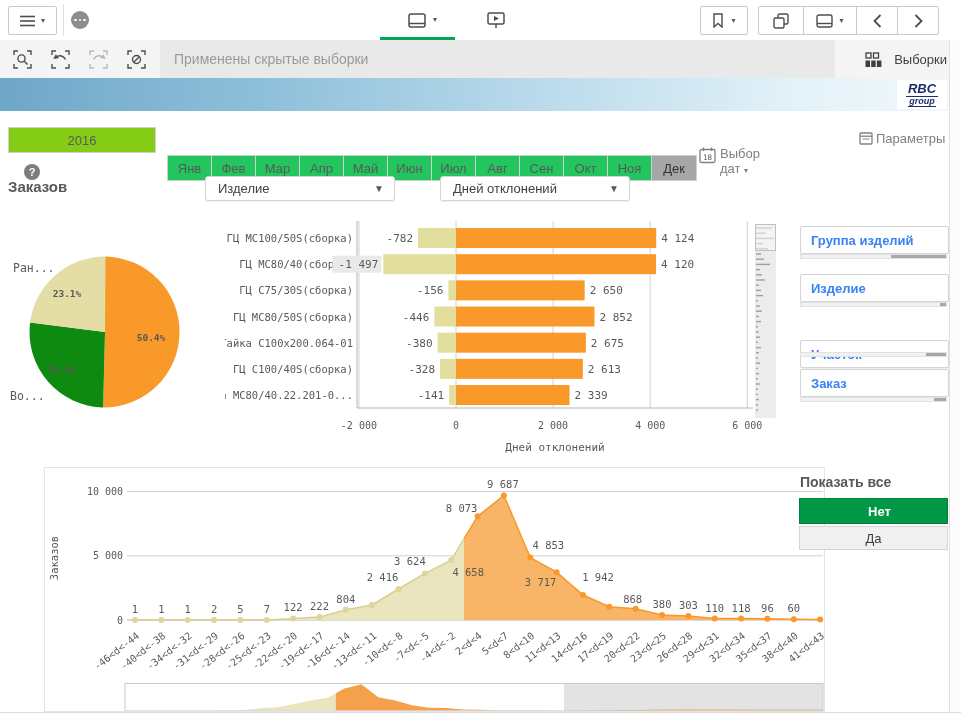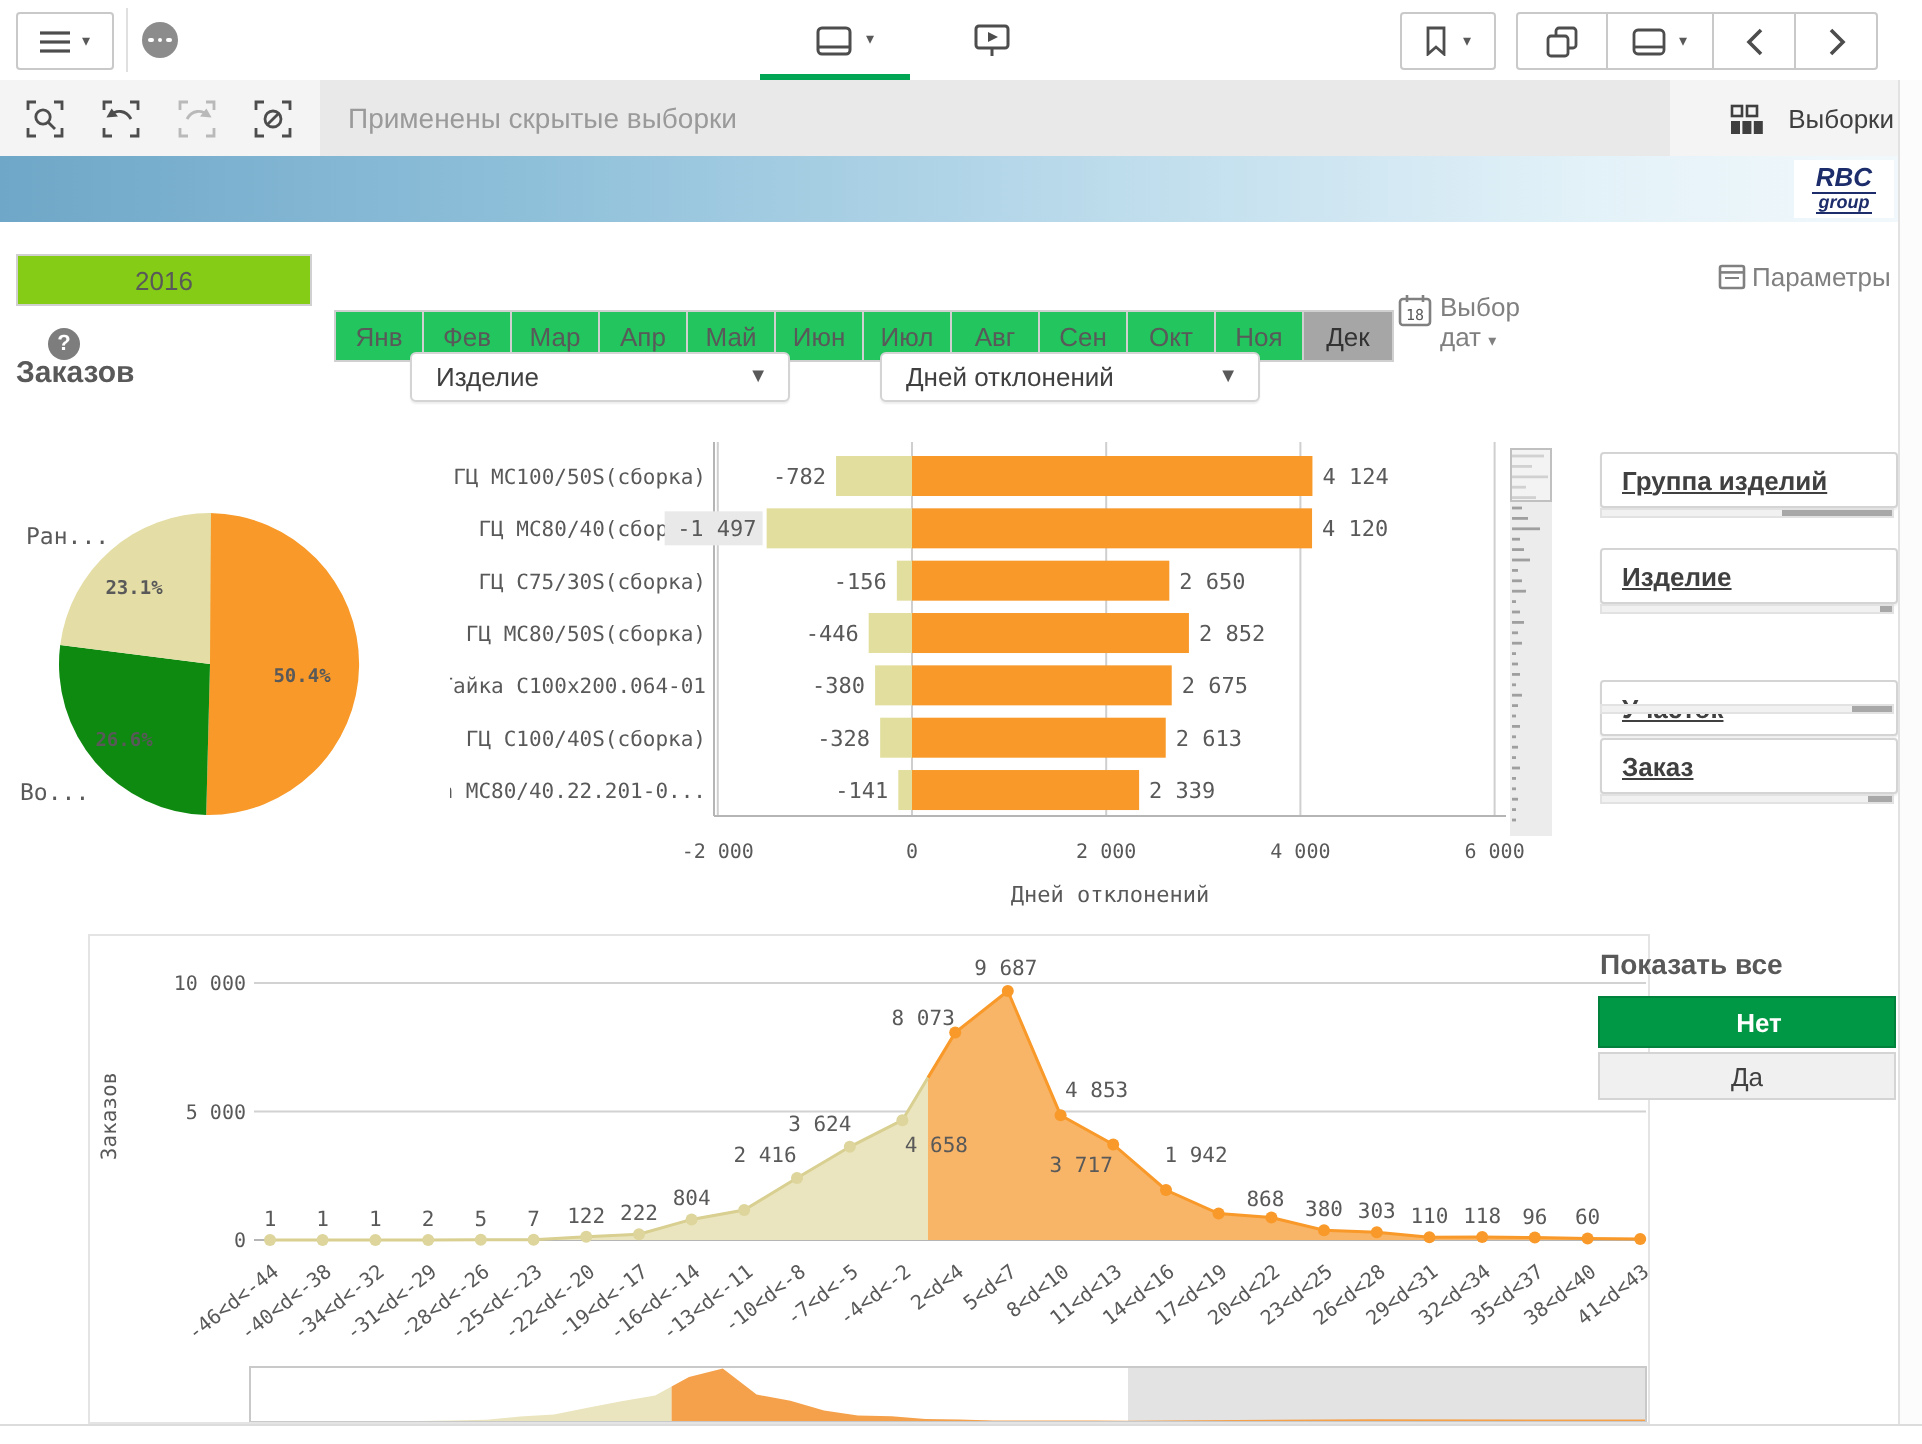--- a/index.html
+++ b/index.html
@@ -59,21 +59,21 @@
   .dropdown{top:176px;width:190px;height:25px;background:#fff;border:1px solid #d4d4d4;border-radius:3px;
             box-shadow:0 1px 1px rgba(0,0,0,.07);display:flex;align-items:center;cursor:pointer;box-sizing:border-box;}
   .dropdown .lbl{flex:1;padding-left:12px;font-size:13px;color:#404040;}
   .dropdown .caret{padding-right:10px;font-size:10px;}
   
   svg text{font-family:"DejaVu Sans Mono","Liberation Mono",monospace;fill:#595959;}
   .bar-minimap{left:755px;top:224px;width:21px;height:194px;background:#ececec;}
   
   .filter-box{position:absolute;left:800px;width:147px;height:26px;background:#fff;border:1px solid #d4d4d4;
               border-radius:2px;box-shadow:0 1px 1px rgba(0,0,0,.07);display:flex;align-items:center;cursor:pointer;}
-  .filter-box span{padding-left:10px;font-size:13px;font-weight:bold;color:#404040;text-decoration:underline;}
+  .filter-box span{padding-left:10px;font-size:13px;font-weight:bold;color:#3b82f6;}
   .filter-strip{position:absolute;left:800px;width:147px;height:5px;background:#f1f1f1;border:1px solid #e2e2e2;box-sizing:border-box;}
   .filter-strip i{position:absolute;top:0;height:100%;background:#a8a8a8;display:block;}
   
   .bottom-panel{left:8px;top:467px;width:781px;height:245px;border:1px solid #e4e4e4;box-sizing:border-box;background:#fff;margin-left:36px;}
   
   .show-all-label{left:800px;top:474px;font-size:14px;font-weight:bold;color:#595959;}
   .btn-no{left:799px;top:498px;width:149px;height:26px;color:#fff;font-size:13px;font-weight:bold;
           display:flex;align-items:center;justify-content:center;cursor:pointer;border:1px solid #00813c;box-sizing:border-box;}
   .btn-yes{left:799px;top:526px;width:149px;height:24px;background:#f0f0f0;border:1px solid #d4d4d4;color:#404040;
            font-size:13px;display:flex;align-items:center;justify-content:center;cursor:pointer;box-sizing:border-box;}

